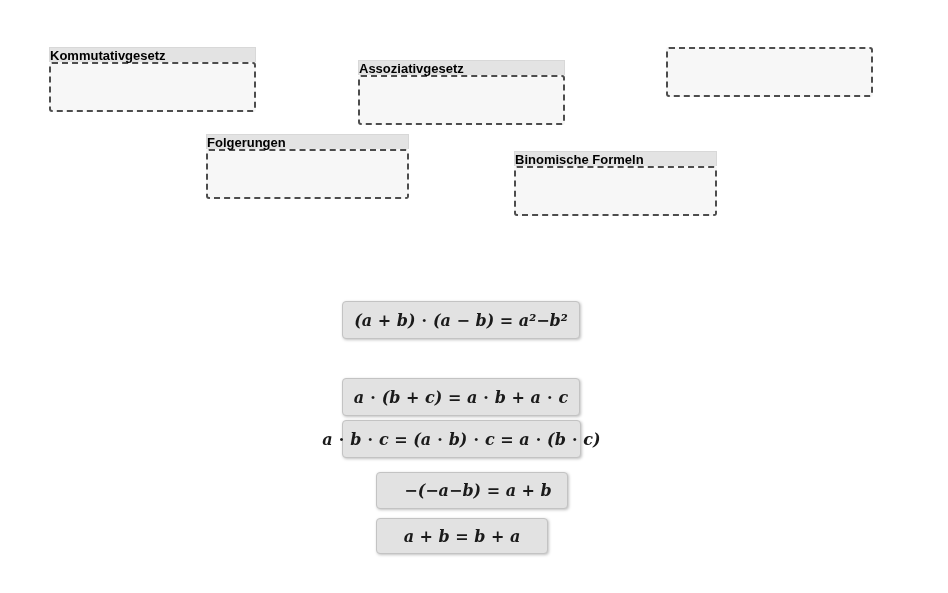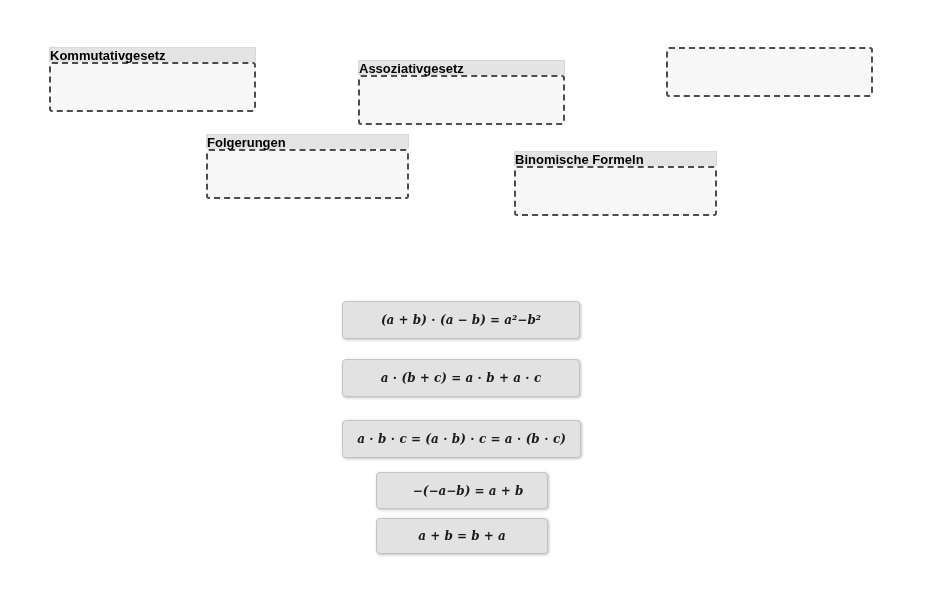--- a/index.html
+++ b/index.html
@@ -42,21 +42,21 @@
     border: 1px solid #c3c3c3;
     border-radius: 4px;
     box-shadow: 1px 1px 3px rgba(0,0,0,0.25);
     box-sizing: border-box;
     display: flex;
     align-items: center;
     justify-content: center;
     font-family: "DejaVu Serif", serif;
     font-style: italic;
     font-weight: bold;
-    font-size: 12px;
+    font-size: 16px;
     color: #1a1a1a;
     white-space: nowrap;
     cursor: move;
   }
 </style>
 </head>
 <body>
 
 <div class="catbox" style="left:49px; top:47px; width:207px;">
   <div class="cat-header">Kommutativgesetz</div>
@@ -76,16 +76,16 @@
   <div class="cat-header">Folgerungen</div>
   <div class="dropzone"></div>
 </div>
 
 <div class="catbox" style="left:514px; top:151px; width:203px;">
   <div class="cat-header">Binomische Formeln</div>
   <div class="dropzone"></div>
 </div>
 
 <div class="card" style="left:342px; top:301px; width:238px; height:38px;">(a + b) ⋅ (a − b) = a²−b²</div>
-<div class="card" style="left:342px; top:359px; width:238px; height:38px;">a ⋅ (b + c) = a ⋅ b + a ⋅ c</div>
+<div class="card" style="left:342px; top:378px; width:238px; height:38px;">a ⋅ (b + c) = a ⋅ b + a ⋅ c</div>
 <div class="card" style="left:342px; top:420px; width:239px; height:38px;">a ⋅ b ⋅ c = (a ⋅ b) ⋅ c = a ⋅ (b ⋅ c)</div>
-<div class="card" style="left:376px; top:472px; width:172px; height:37px;padding-left:12px;">−(−a−b) = a + b</div>
+<div class="card" style="left:376px; top:472px; width:192px; height:37px;padding-left:12px;">−(−a−b) = a + b</div>
 <div class="card" style="left:376px; top:518px; width:172px; height:36px;">a + b = b + a</div>
 
 </body></html>

